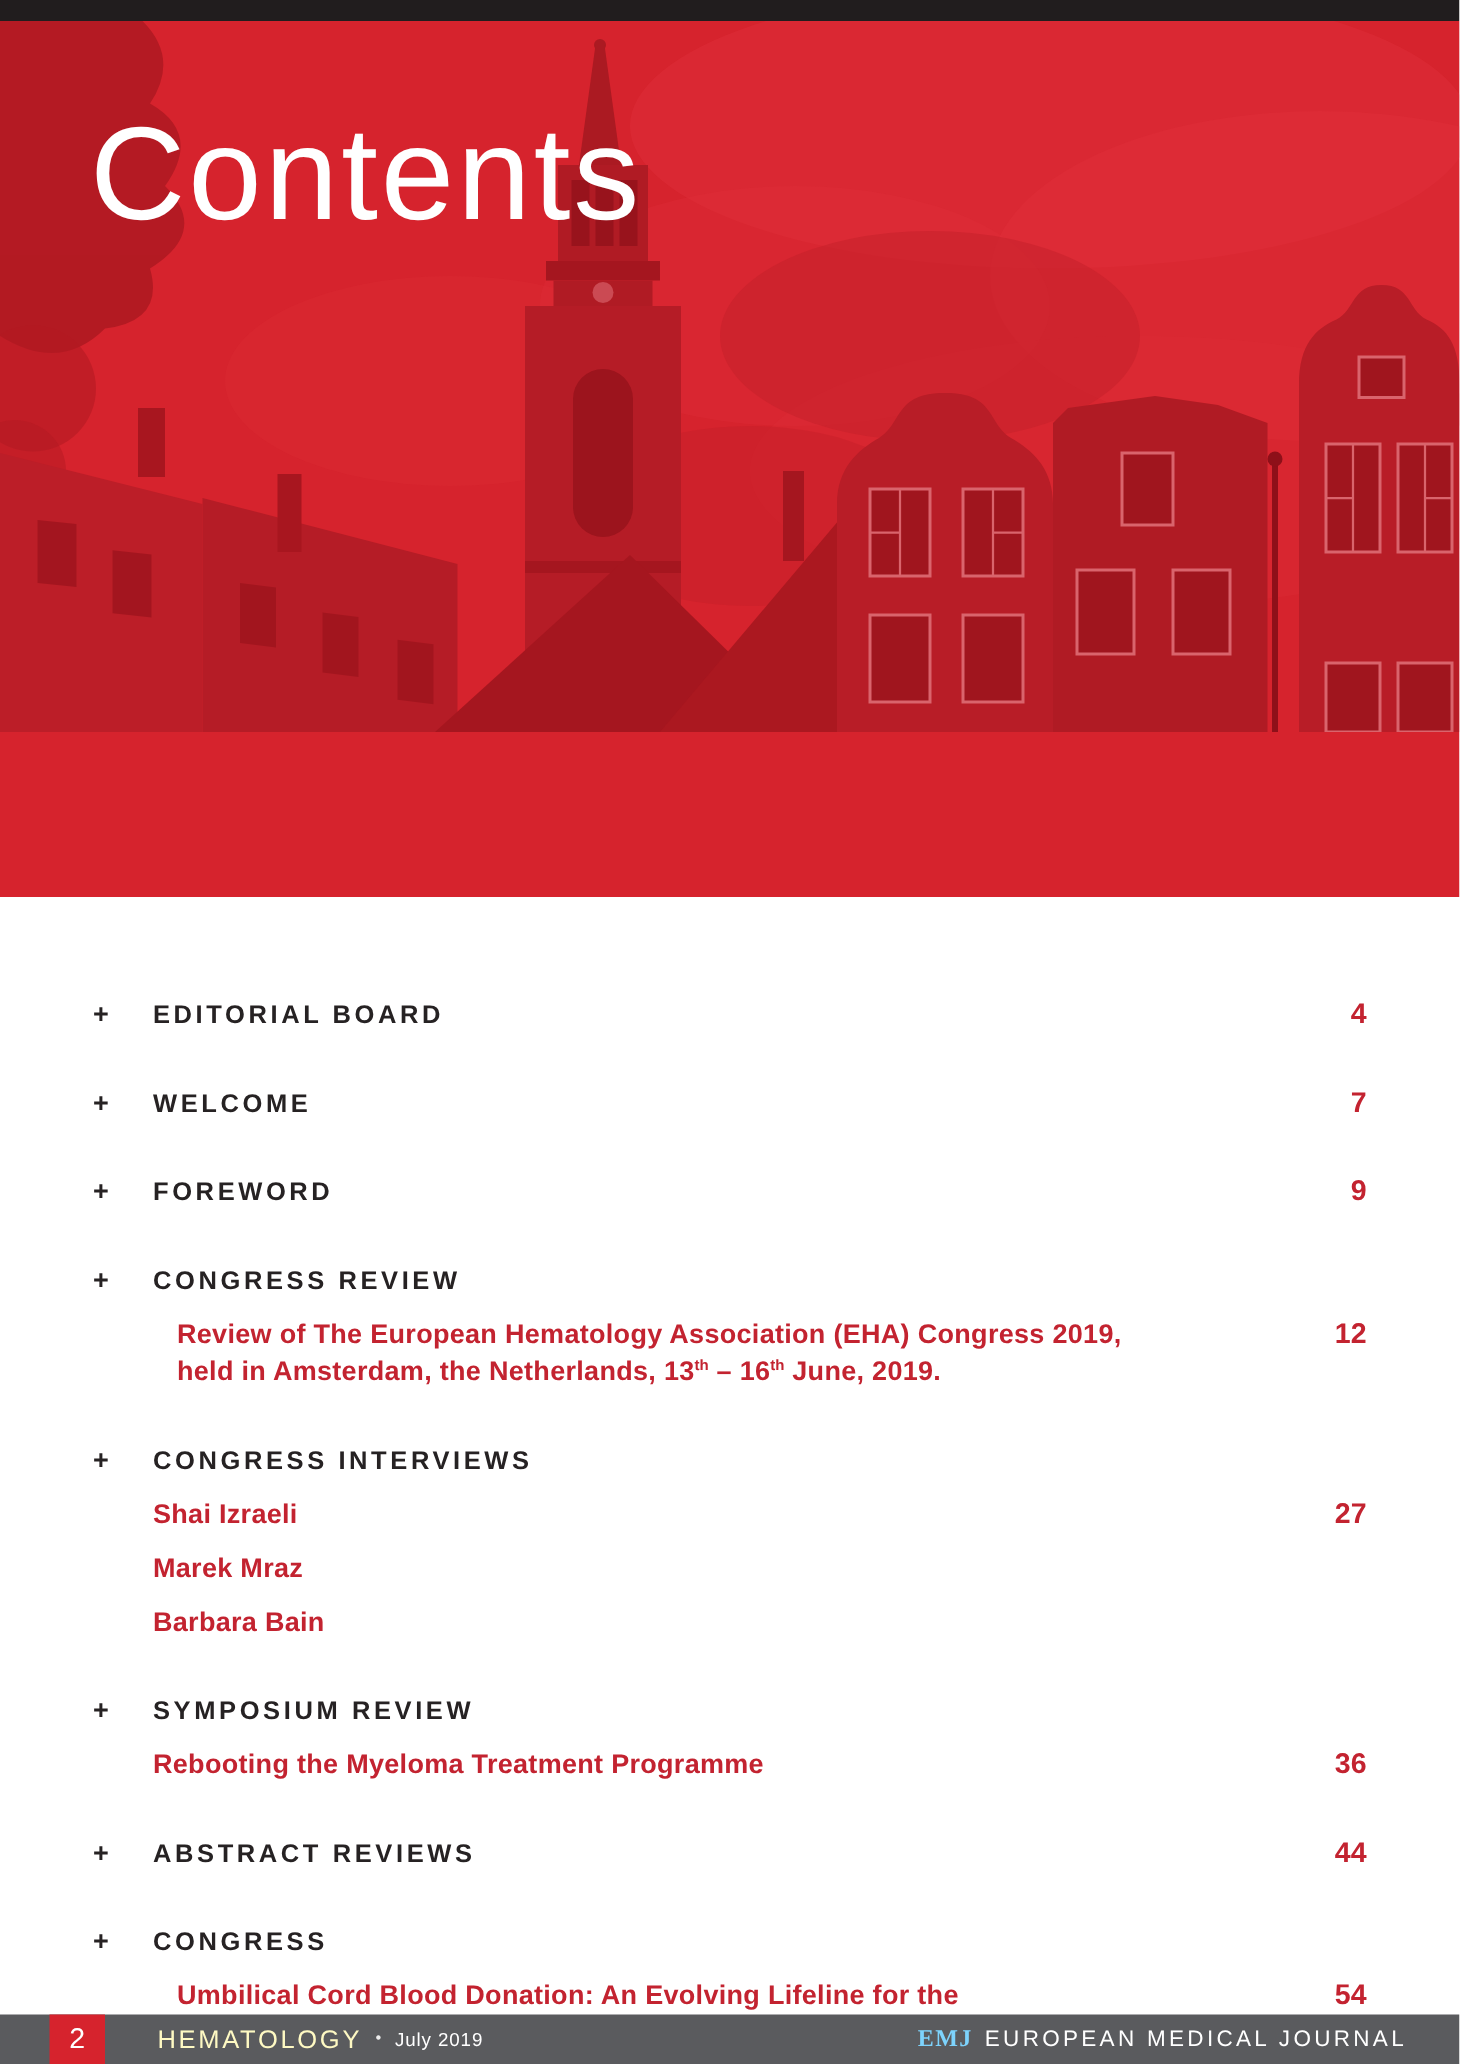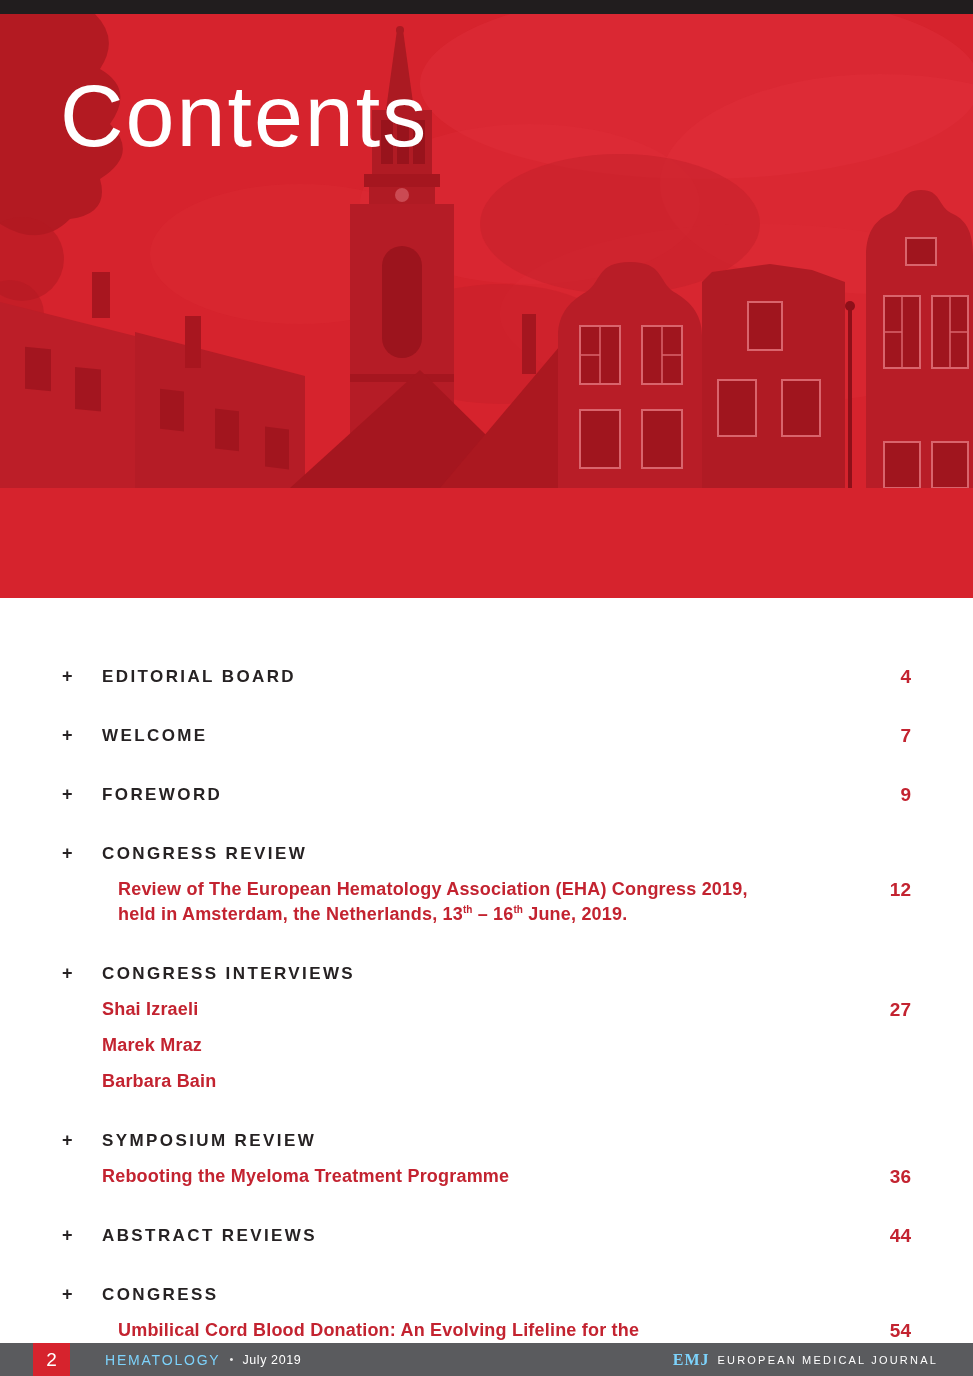--- a/index.html
+++ b/index.html
@@ -44,29 +44,29 @@
   .footer{
     position:absolute;left:0;bottom:0;width:973px;height:33px;
     background:#5a5b5e;display:flex;align-items:center;
   }
   .page-square{
     margin-left:33px;width:37px;height:33px;background:#d6232d;
     display:flex;align-items:center;justify-content:center;
     color:#ffffff;font-size:19px;font-weight:400;
   }
   .footer-left{margin-left:35px;display:flex;align-items:center;gap:9px;}
-  .footer-pub{color:#7dd3fc;font-size:14px;letter-spacing:1.8px;}
+  .footer-pub{color:#fef9c3;font-size:17px;letter-spacing:1.8px;}
   .footer-bullet{color:#ececec;font-size:11px;line-height:1;}
   .footer-date{color:#ffffff;font-size:12.5px;letter-spacing:0.6px;}
   .footer-right{margin-left:auto;margin-right:35px;display:flex;align-items:center;gap:8px;}
   .footer-logo{
     color:#7dd3fc;font-family:"Liberation Serif",serif;
     font-size:16px;font-weight:700;letter-spacing:1px;
   }
-  .footer-brand{color:#ffffff;font-size:11px;letter-spacing:2.2px;}
+  .footer-brand{color:#ffffff;font-size:15px;letter-spacing:2.2px;}
 </style>
 </head>
 <body>
 
 <div class="topbar"></div>
 
 <div class="banner">
   <svg width="973" height="474" viewBox="0 0 973 474" aria-hidden="true">
 
     <rect x="0" y="0" width="973" height="474" fill="#d6232d"></rect>

